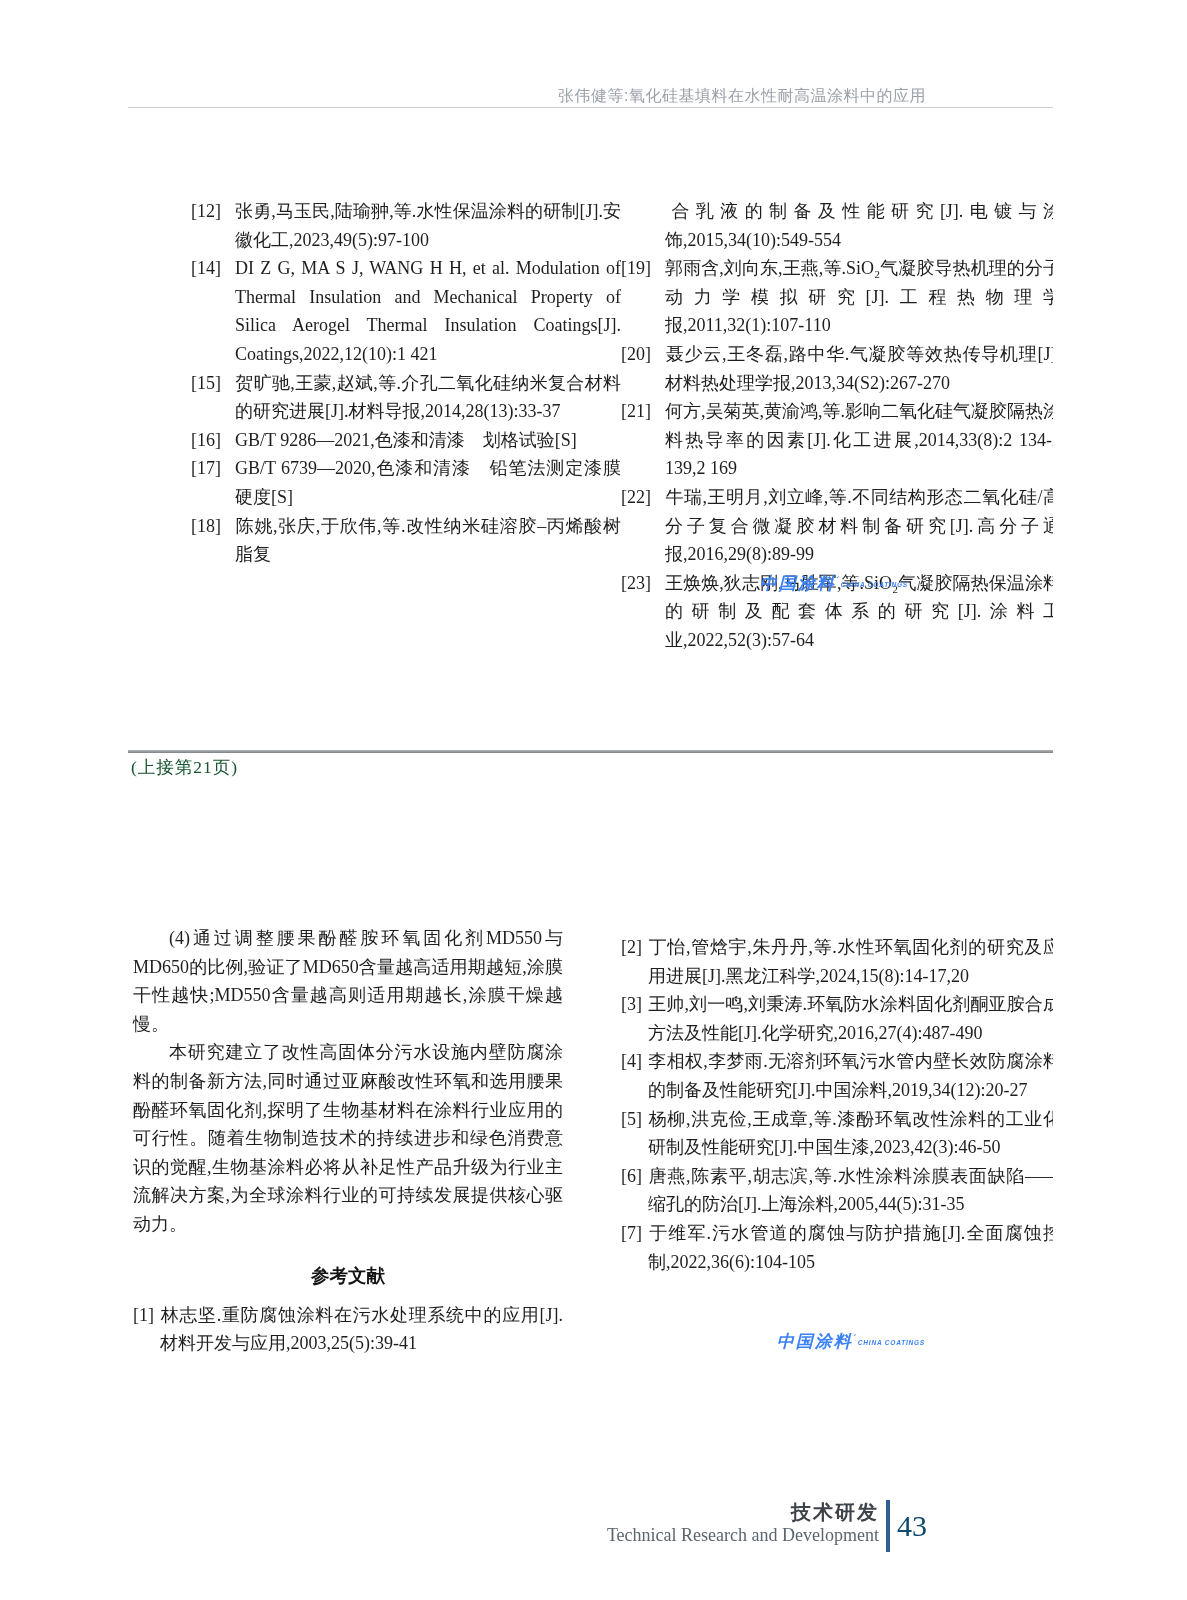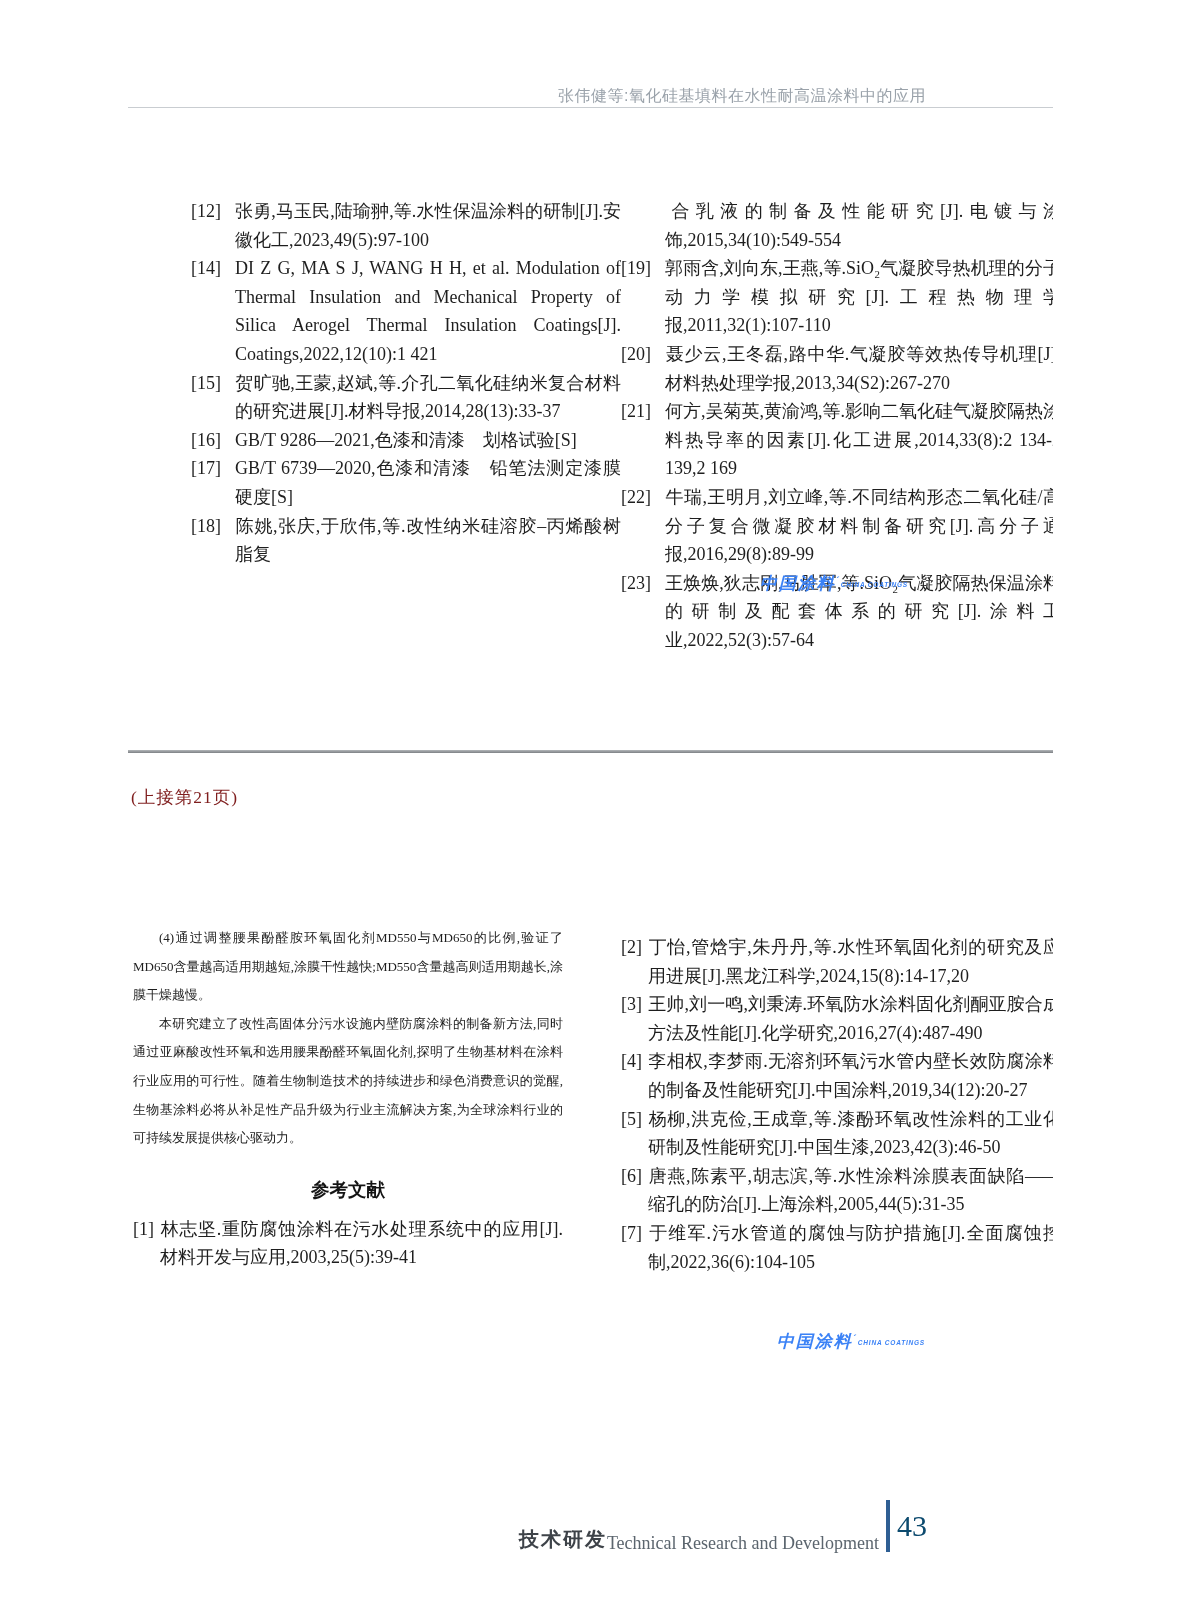--- a/index.html
+++ b/index.html
@@ -26,32 +26,32 @@
   .logo{position:absolute;display:flex;flex-direction:row;align-items:center;
     color:#3b82f6;font-family:"Liberation Sans","DejaVu Sans",sans-serif;font-style:italic;}
   .logo-1{top:575px;right:145px;}
   .logo-2{top:1333px;right:128px;}
   .logo-cn{font-size:17px;font-weight:bold;letter-spacing:2px;line-height:18px;white-space:nowrap;}
   .logo-mark{font-size:9px;vertical-align:top;line-height:10px;}
   .logo-en{font-size:6.5px;font-weight:bold;letter-spacing:.8px;line-height:10px;margin-top:2px;white-space:nowrap;}
   
   .mid-rule{position:absolute;top:750px;left:128px;width:932px;height:3px;
     background:linear-gradient(180deg,#b3b6b9 0%,#7d8185 100%);}
-  .cont-note{position:absolute;top:785px;left:131px;font-size:17.5px;color:#7f1d1d;letter-spacing:1px;}
+  .cont-note{position:absolute;top:755px;left:131px;font-size:17.5px;color:#14532d;letter-spacing:1px;}
   
   .bottom{position:absolute;top:924px;left:133px;width:928px;display:flex;justify-content:space-between;}
-  .para{font-size:13px;line-height:28.6px;text-align:justify;text-indent:2em;margin:0;}
+  .para{font-size:18px;line-height:28.6px;text-align:justify;text-indent:2em;margin:0;}
   .refs-heading{
     font-family:"Liberation Sans","DejaVu Sans",sans-serif;font-weight:bold;
     font-size:18.5px;color:#141414;text-align:center;margin:22px 0 10px 0;line-height:30px;
   }
   .pt9{padding-top:9px;}
   
   .footer{position:absolute;top:1500px;right:126px;display:flex;align-items:stretch;}
-  .f-text{display:flex;flex-direction:row;align-items:flex-end;justify-content:flex-start;}
+  .f-text{display:flex;flex-direction:column;align-items:flex-end;justify-content:flex-start;}
   .f-cn{font-family:"Liberation Sans","DejaVu Sans",sans-serif;font-weight:bold;
     font-size:20px;letter-spacing:2px;color:#3e4349;line-height:25px;white-space:nowrap;}
   .f-en{font-size:18px;color:#5b656e;line-height:17px;margin-top:2px;white-space:nowrap;}
   .f-bar{width:4px;background:#2e5e93;margin:0 7px 0 7px;height:52px;}
   .f-num{font-size:30px;color:#0c4a6e;display:flex;align-items:center;line-height:30px;font-family:Liberation Serif, serif;}
 </style>
 </head>
 <body>
 
 <div class="page">

